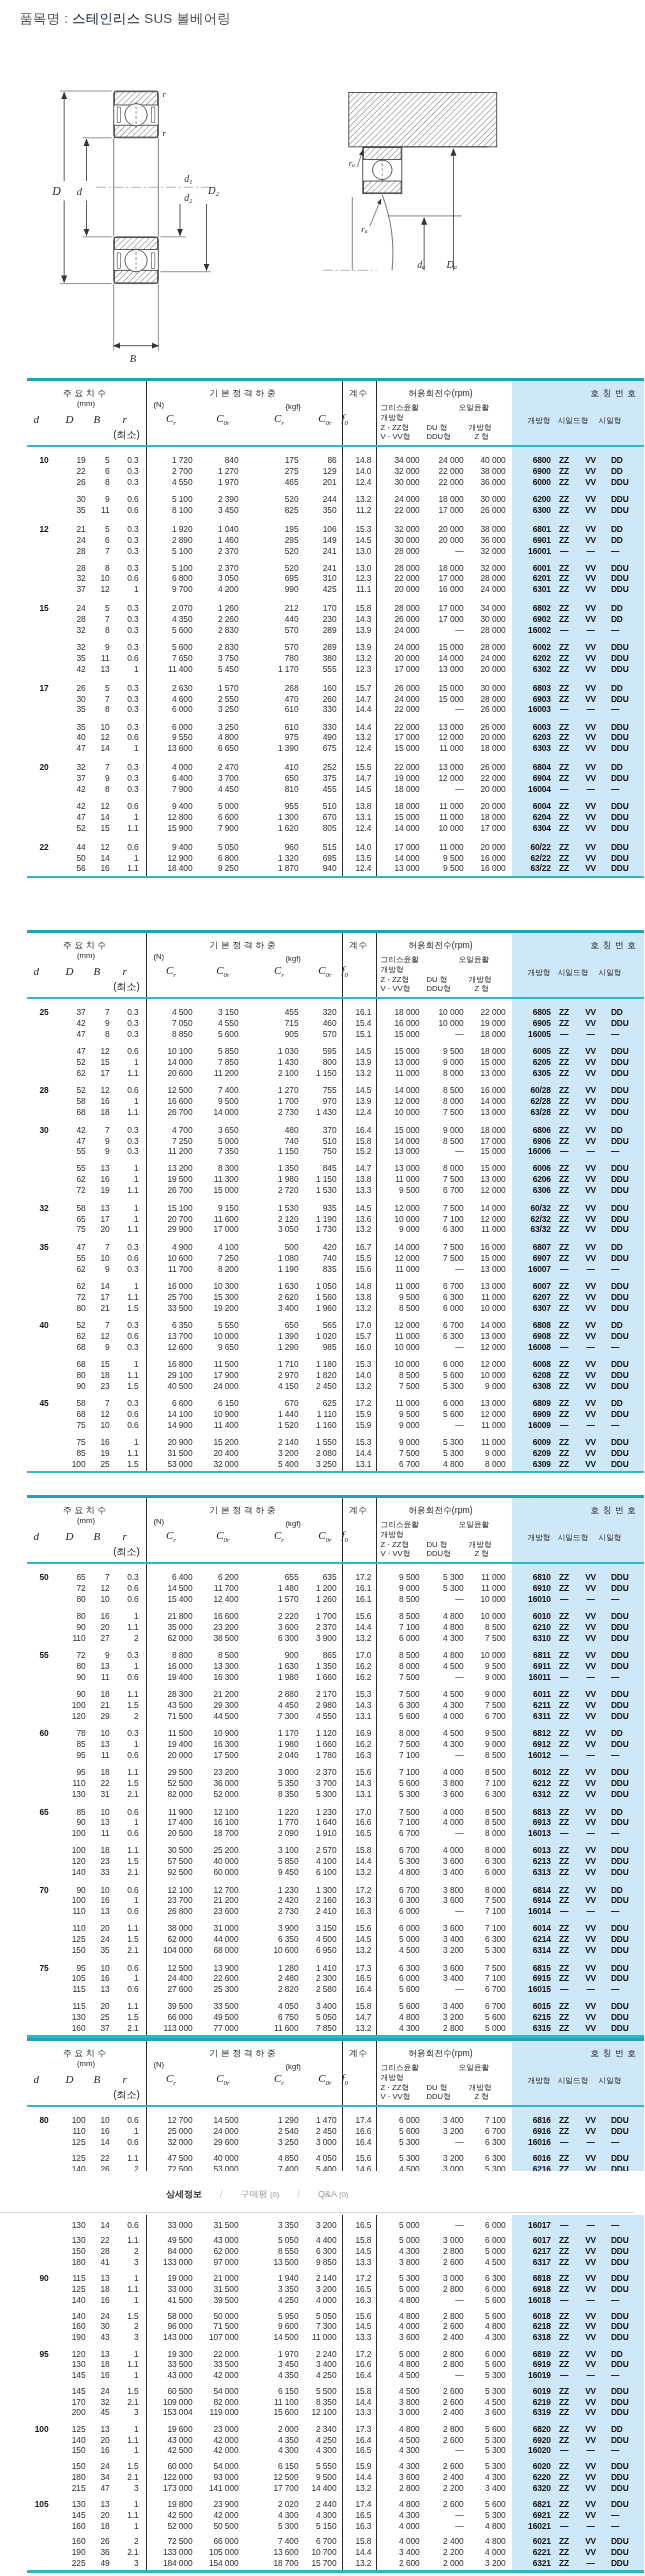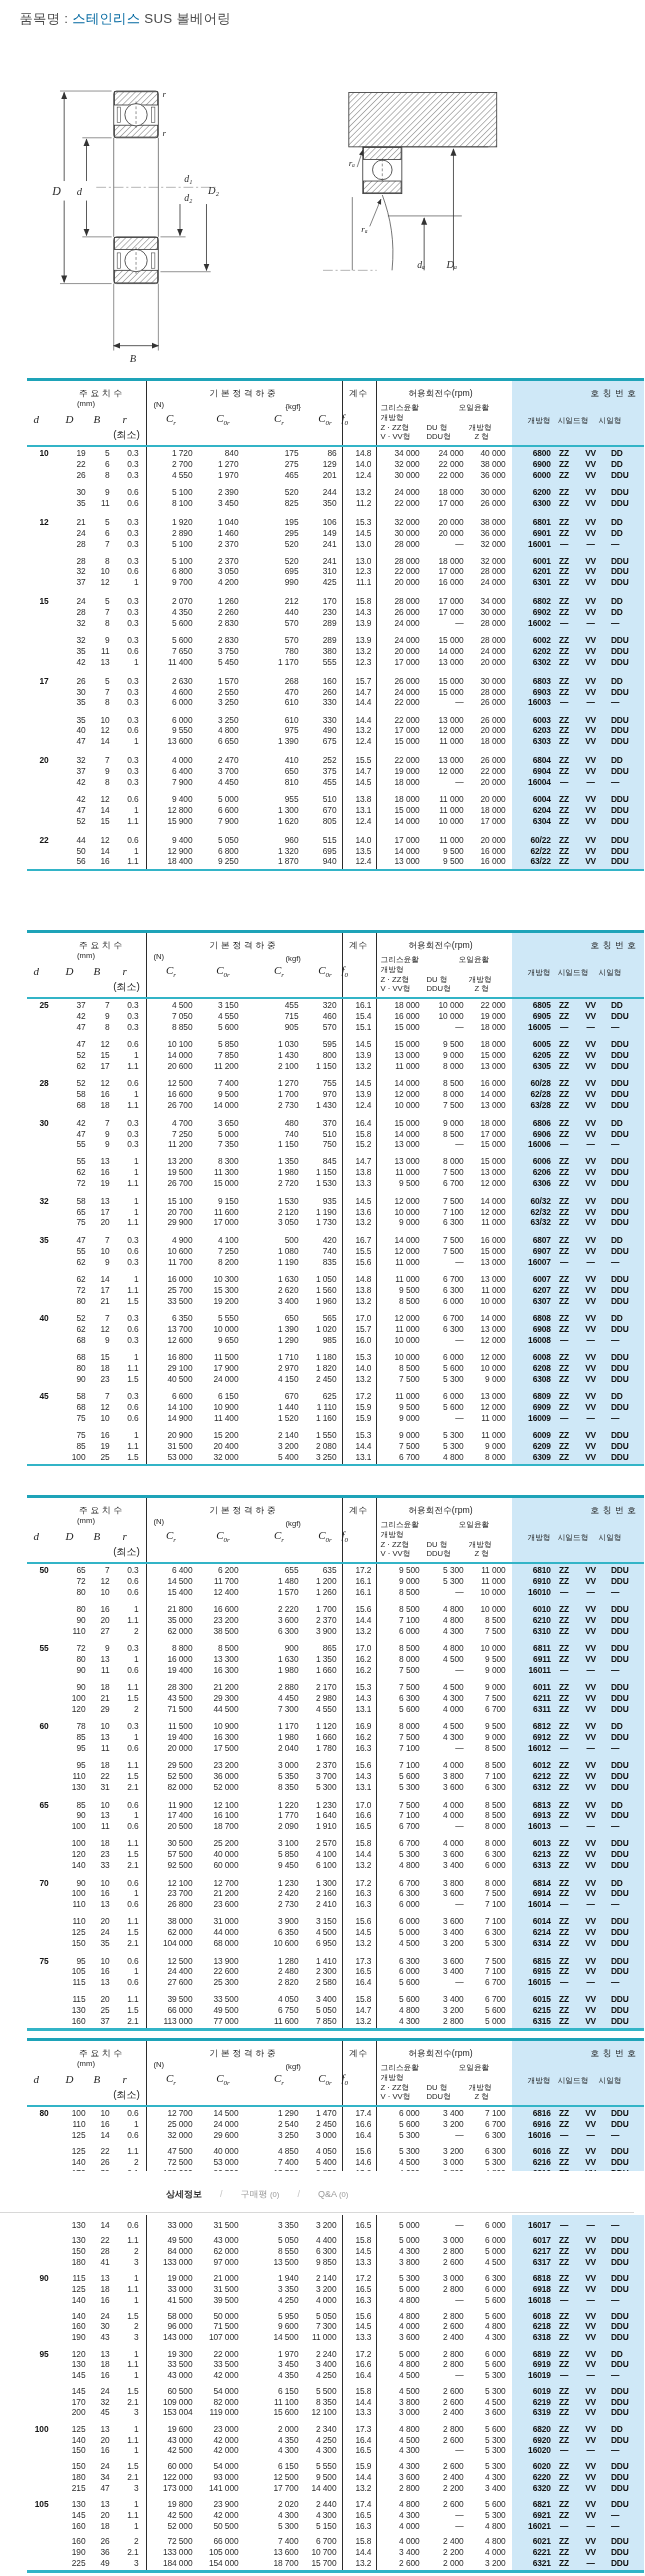--- a/index.html
+++ b/index.html
@@ -1,35 +1,35 @@
 <!DOCTYPE html>
 <html style="font-size:11px"><head>
 <meta charset="utf-8">
 <style>
   html,body{margin:0;padding:0;background:#fff;}
   #page{position:relative;width:646px;height:2576px;background:#fff;overflow:hidden;
         font-family:"Liberation Sans",sans-serif;color:#2e2e2e;}
   
   #title{position:absolute;left:19.5px;top:9.8px;font-size:13.3px;color:#4a4a4a;letter-spacing:0.3px;}
-  #title .red{color:#0369a1;}
+  #title .red{color:#0f172a;}
   
   #diag{position:absolute;left:0;top:61px;}
   
   .tbl{position:absolute;left:26.5px;width:617px;}
   .topline{height:2.8px;background:#1ea3b8;}
   .hline{height:2.1px;background:#33b4c7;position:relative;z-index:2;}
   .botline{height:2.1px;background:#33b4c7;position:relative;z-index:2;margin-top:2.1px;}
   .panel{position:absolute;left:485px;width:132px;top:2.8px;bottom:2.1px;background:#cfe8f7;z-index:0;}
   .tbl-clip .panel{bottom:0;}
   .vl{position:absolute;width:0.7px;background:#2b2b2b;top:2.8px;bottom:2.1px;z-index:1;}
   .tbl-clip .vl{bottom:0;}
   .vl1{left:119px;} .vl2{left:315px;} .vl3{left:349px;}
   .hdr{position:relative;height:64px;z-index:1;font-size:8.7px;color:#1f1f1f;}
   .hdr span{position:absolute;white-space:nowrap;}
-  .h-dims{left:16px;width:119px;top:7px;text-align:center;letter-spacing:2.8px;}
+  .h-dims{left:0;width:119px;top:7px;text-align:center;letter-spacing:2.8px;}
   .h-mm{left:0;width:119px;top:18px;text-align:center;font-size:7.7px;letter-spacing:0;}
   .ital{font-family:"Liberation Serif",serif;font-style:italic;font-size:11px;}
   .ital sub{font-size:7px;font-style:italic;}
   .h-d{left:7px;top:32px;} .h-D{left:39px;top:32px;} .h-B{left:67px;top:32px;} .h-r{left:96px;top:32px;}
   .h-rmin{left:82px;width:36px;top:47px;text-align:center;font-size:10px;}
   .h-load{left:119px;width:197px;top:7px;text-align:center;letter-spacing:2.8px;}
   .h-n{left:127px;top:19px;font-size:7.7px;}
   .h-kgf{left:259px;top:21.6px;font-size:7.7px;}
   .h-cr1{left:129px;width:31px;top:31px;text-align:center;}
   .h-c0r1{left:180px;width:33px;top:31px;text-align:center;}
@@ -42,21 +42,21 @@
   .h-grease{left:354px;top:22px;text-align:right;}
   .h-oil{left:432px;top:22px;}
   .h-open1{left:354px;top:32px;}
   .h-zzz{left:354px;top:42px;} .h-du{left:400px;top:42px;} .h-open2{left:442px;top:42px;}
   .h-vvv{left:354px;top:51px;} .h-ddu{left:400px;top:51px;} .h-z{left:448px;top:51px;}
   .h-name{right:4.2px;top:7px;letter-spacing:3.5px;}
   .h-open3{left:495px;width:35px;top:35px;text-align:center;}
   .h-shield{left:527px;width:39px;top:35px;text-align:center;}
   .h-seal{left:566px;width:35px;top:35px;text-align:center;}
   
-  .rows{position:relative;z-index:1;padding-top:1px;
+  .rows{position:relative;z-index:1;padding-top:8px;
         --rh:10.8px;--sg:6.3px;--dg:8.4px;}
   .row{display:grid;grid-template-columns:22px 37px 24px 29px 7px 47px 46px 60px 38px 4.9px 30px 4.2px 44px 44px 42px 6.3px 39px 26.5px 26.5px 40px;
        height:var(--rh);align-items:center;font-size:8.4px;letter-spacing:-0.1px;}
   .row.subgap{margin-top:var(--sg);}
   .row.dgap{margin-top:var(--dg);}
   .cd{text-align:right;font-weight:bold;color:#151515;}
   .cn{text-align:right;}
   .cname{text-align:right;font-weight:bold;color:#111;}
   .cs{text-align:center;font-weight:bold;color:#111;}
   .cs3{text-align:left;padding-left:7px;font-weight:bold;color:#111;}

